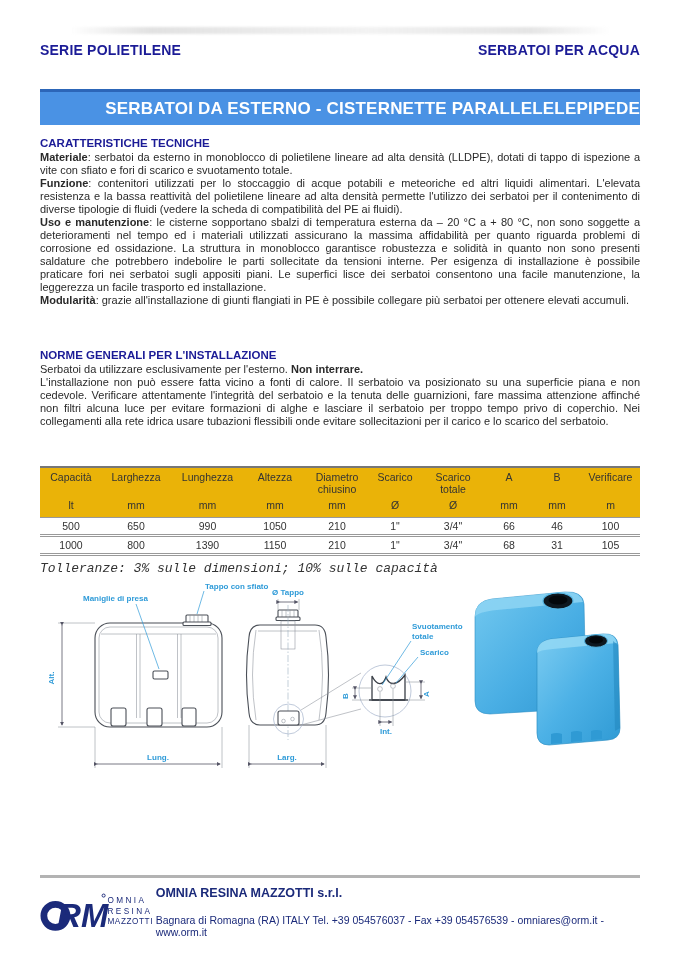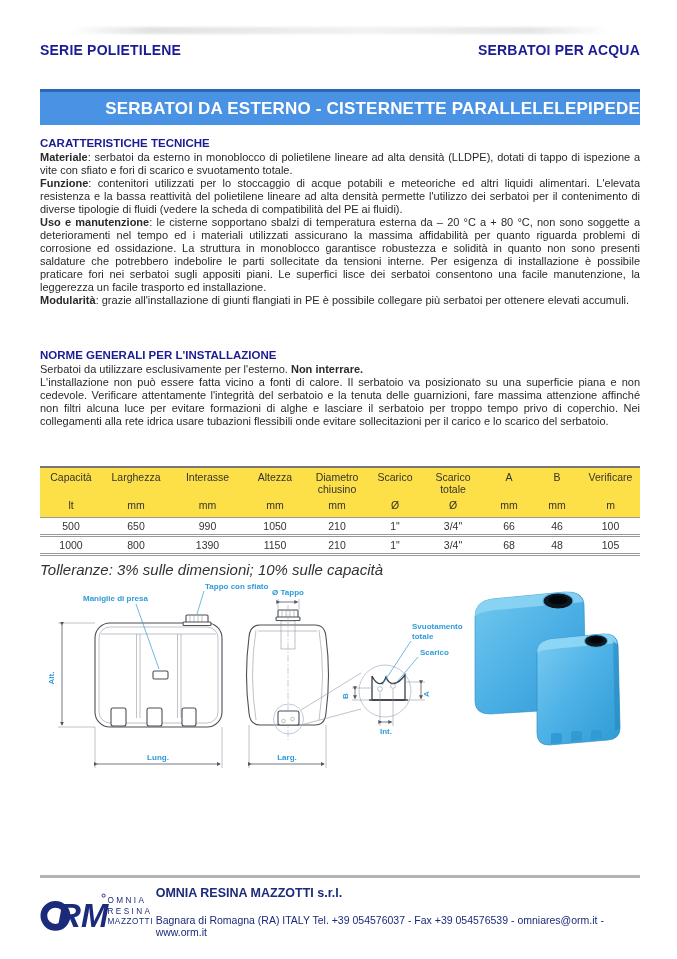--- a/index.html
+++ b/index.html
@@ -19,28 +19,28 @@
     text-align:right;line-height:33px;letter-spacing:.2px;}
   
   .section{position:absolute;left:40px;width:600px;}
   .sec-tech{top:137px;}
   .sec-install{top:349px;}
   .section h3{margin:0 0 2px 0;font-size:11.5px;color:#1b1b96;}
   .section p{margin:0;font-size:11px;line-height:13px;text-align:justify;color:#2a2a2a;}
   
   .table-wrap{position:absolute;top:466px;left:40px;width:600px;}
   table.spec{width:600px;border-collapse:collapse;font-size:10.5px;color:#333;table-layout:fixed;}
-  table.spec thead tr{background:#fde047;}
+  table.spec thead tr{background:#eab308;}
   table.spec th{font-weight:normal;text-align:center;vertical-align:top;padding:4px 2px 2px 2px;line-height:11.5px;}
   table.spec tr.units td{padding:2px 2px 6px 2px;text-align:center;margin-top:41px;}
   table.spec tbody td{text-align:center;padding:2px 2px;}
   table.spec{border-top:2px solid #777;}
   table.spec tr.units{border-bottom:1px solid #999;}
   table.spec tbody tr{border-bottom:3px double #999;}
-  .tol-note{margin-top:5px;font-size:15px;font-style:italic;color:#333;}
+  .tol-note{margin-top:5px;font-size:13px;font-style:italic;color:#333;font-family:Liberation Mono, monospace;}
   
   .figures{position:absolute;top:578px;left:40px;width:612px;height:212px;}
   .drawing-svg{position:absolute;left:0;top:0;}
   .photo-svg{position:absolute;left:425px;top:3px;}
   .dim-label{fill:#2f9bd8;font-size:8px;font-weight:bold;font-family:"Liberation Sans",sans-serif;}
   .dline{stroke:#556;stroke-width:.8;fill:none;}
   .thin{stroke:#8a8f99;stroke-width:.55;fill:none;}
   .body-line{stroke:#4a4f57;stroke-width:1.1;fill:#ffffff;}
   .leader{stroke:#2f9bd8;stroke-width:.7;fill:none;}
   
@@ -88,21 +88,21 @@
           <col style="width:52px">
           <col style="width:64px">
           <col style="width:48px">
         <col style="width:48px">
           <col style="width:59px">
       </colgroup>
       <thead>
         <tr>
           <th>Capacità</th>
           <th>Larghezza</th>
-          <th>Interasse</th>
+          <th>Lunghezza</th>
           <th>Altezza</th>
           <th>Diametro chiusino</th>
           <th>Scarico</th>
           <th>Scarico totale</th>
           <th>A</th>
           <th>B</th>
           <th>Verificare</th>
         </tr>
         <tr class="units">
           <td>lt</td>
@@ -132,21 +132,21 @@
         </tr>
         <tr>
           <td>1000</td>
           <td>800</td>
           <td>1390</td>
           <td>1150</td>
           <td>210</td>
           <td>1"</td>
           <td>3/4"</td>
           <td>68</td>
-          <td>48</td>
+          <td>31</td>
           <td>105</td>
         </tr>
       </tbody>
     </table>
     <div class="tol-note">Tolleranze: 3% sulle dimensioni; 10% sulle capacità</div>
   </div>
 
   <div class="figures">
     <svg class="drawing-svg" width="425" height="212" viewBox="0 0 425 212">
       <defs>

